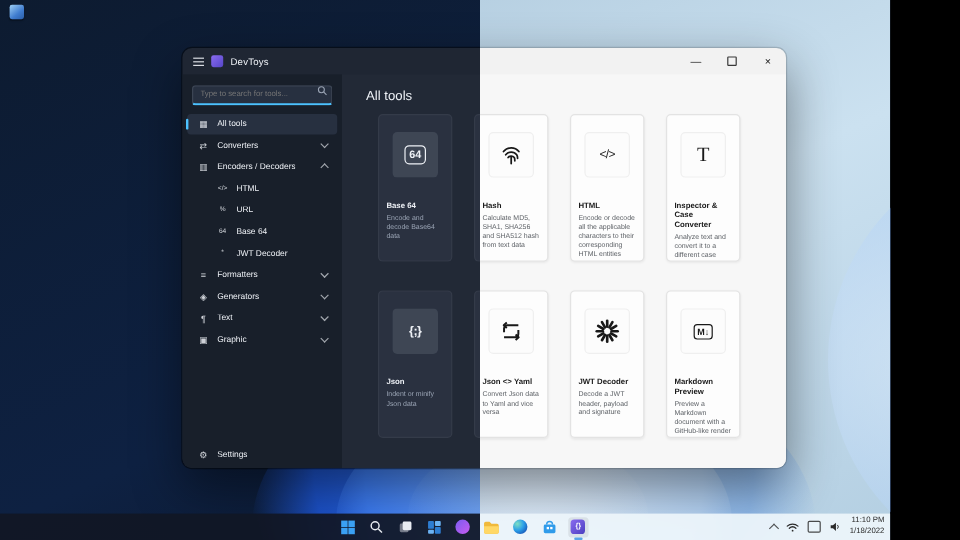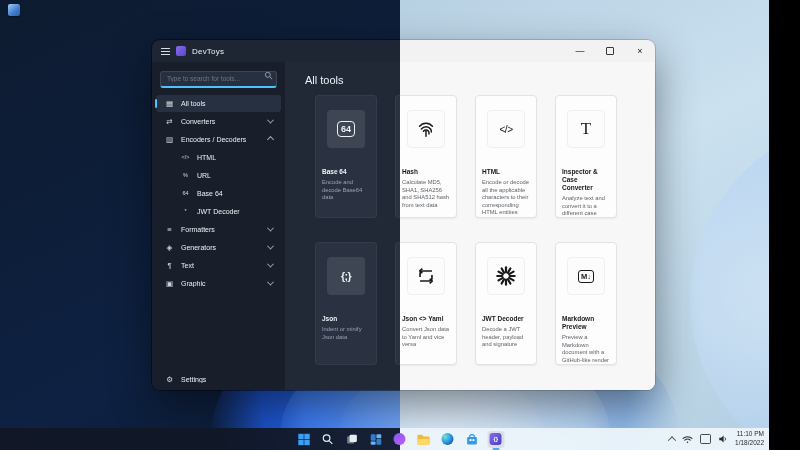--- a/index.html
+++ b/index.html
@@ -1,17 +1,17 @@
 <!DOCTYPE html>
 <html><head>
 <meta charset="utf-8">
 <style>
   html,body{margin:0;padding:0;background:#000;}
   .screen{position:relative;width:742px;height:450px;overflow:hidden;
-    font-family:"Liberation Sans",sans-serif;padding-left:27px;-webkit-font-smoothing:antialiased;}
+    font-family:"Liberation Sans",sans-serif;-webkit-font-smoothing:antialiased;}
   .layer{position:absolute;inset:0;overflow:hidden;}
   .layer.light{clip-path:inset(0 0 0 400px);}
 
   
   .layer.dark{
     --wall-g:linear-gradient(155deg,#0d1b30 0%,#0e2142 55%,#0a1528 100%);
     --p1:#1c51c7; --p2:#3c7bf0; --p3:#79acf9;
     --win-bg:#1f2633; --sidebar-bg:#181f2a; --main-bg:#222936;
     --card-bg:#2a3140; --card-border:rgba(255,255,255,0.05); --card-shadow:none;
     --tile-bg:#3e4654; --tile-border:transparent;

